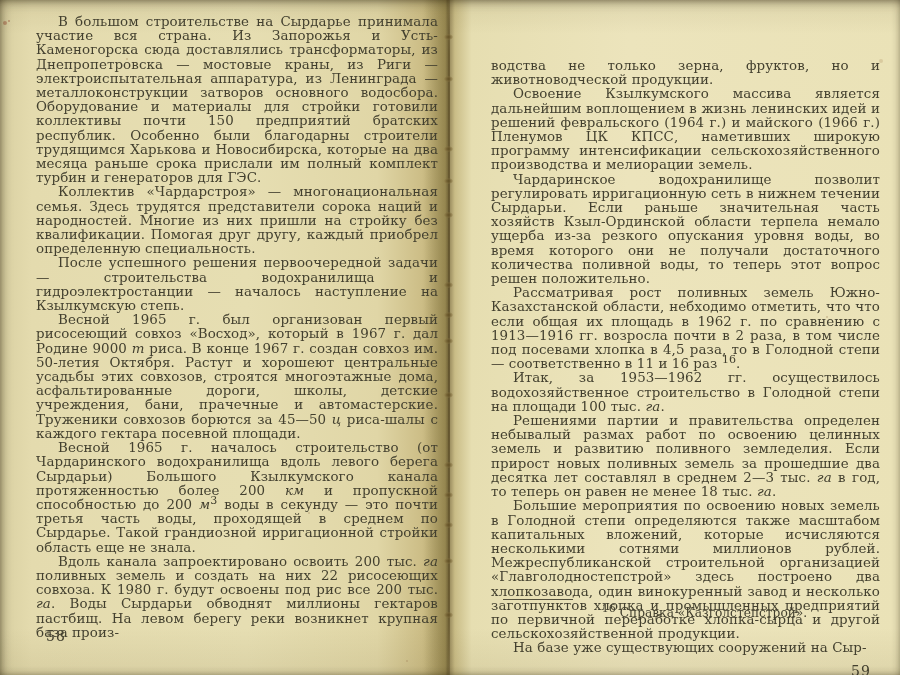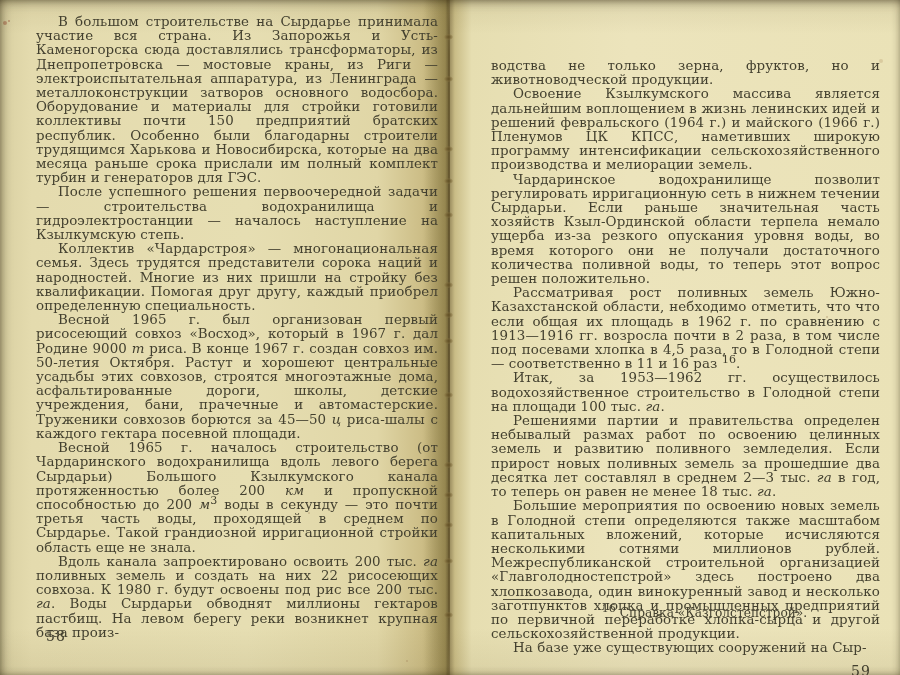--- a/index.html
+++ b/index.html
@@ -127,22 +127,22 @@
       <span class="stitch" style="top: 492px;"></span>
       <span class="stitch" style="top: 522px;"></span>
       <span class="stitch" style="top: 558px;"></span>
       <span class="stitch" style="top: 612px;"></span>
     </div>
 
   <div class="specks"></div>
 
   <div class="text-col text-left">
       <p class="para">В большом строительстве на Сырдарье принимала участие вся страна. Из Запорожья и Усть-Каменогорска сюда доставлялись трансформаторы, из Днепропетровска — мостовые краны, из Риги — электроиспытательная аппаратура, из Ленинграда — металлоконструкции затворов основного водосбора. Оборудование и материалы для стройки готовили коллективы почти 150 предприятий братских республик. Особенно были благодарны строители трудящимся Харькова и Новосибирска, которые на два месяца раньше срока прислали им полный комплект турбин и генераторов для ГЭС.</p>
+      <p class="para">Коллектив «Чардарстроя» — многонациональная семья. Здесь трудятся представители сорока наций и народностей. Многие из них пришли на стройку без квалификации. Помогая друг другу, каждый приобрел определенную специальность.</p>
       <p class="para">После успешного решения первоочередной задачи — строительства водохранилища и гидроэлектростанции — началось наступление на Кзылкумскую степь.</p>
-      <p class="para">Коллектив «Чардарстроя» — многонациональная семья. Здесь трудятся представители сорока наций и народностей. Многие из них пришли на стройку без квалификации. Помогая друг другу, каждый приобрел определенную специальность.</p>
       <p class="para">Весной 1965 г. был организован первый рисосеющий совхоз «Восход», который в 1967 г. дал Родине 9000 <i>т</i> риса. В конце 1967 г. создан совхоз им. 50-летия Октября. Растут и хорошеют центральные усадьбы этих совхозов, строятся многоэтажные дома, асфальтированные дороги, школы, детские учреждения, бани, прачечные и автомастерские. Труженики совхозов борются за 45—50 <i>ц</i> риса-шалы с каждого гектара посевной площади.</p>
       <p class="para">Весной 1965 г. началось строительство (от Чардаринского водохранилища вдоль левого берега Сырдарьи) Большого Кзылкумского канала протяженностью более 200 <i>км</i> и пропускной способностью до 200 <i>м</i><sup>3</sup> воды в секунду — это почти третья часть воды, проходящей в среднем по Сырдарье. Такой грандиозной ирригационной стройки область еще не знала.</p>
       <p class="para">Вдоль канала запроектировано освоить 200 тыс. <i>га</i> поливных земель и создать на них 22 рисосеющих совхоза. К 1980 г. будут освоены под рис все 200 тыс. <i>га</i>. Воды Сырдарьи обводнят миллионы гектаров пастбищ. На левом берегу реки возникнет крупная база произ-</p>
     </div>
 
   <div class="text-col text-right">
       <p class="para noindent">водства не только зерна, фруктов, но и животноводческой продукции.</p>
       <p class="para">Освоение Кзылкумского массива является дальнейшим воплощением в жизнь ленинских идей и решений февральского (1964 г.) и майского (1966 г.) Пленумов ЦК КПСС, наметивших широкую программу интенсификации сельскохозяйственного производства и мелиорации земель.</p>
       <p class="para">Чардаринское водохранилище позволит регулировать ирригационную сеть в нижнем течении Сырдарьи. Если раньше значительная часть хозяйств Кзыл-Ординской области терпела немало ущерба из-за резкого опускания уровня воды, во время которого они не получали достаточного количества поливной воды, то теперь этот вопрос решен положительно.</p>
       <p class="para">Рассматривая рост поливных земель Южно-Казахстанской области, небходимо отметить, что что если общая их площадь в 1962 г. по сравнению с 1913—1916 гг. возросла почти в 2 раза, в том числе под посевами хлопка в 4,5 раза, то в Голодной степи — соответственно в 11 и 16 раз <sup>16</sup>.</p>

